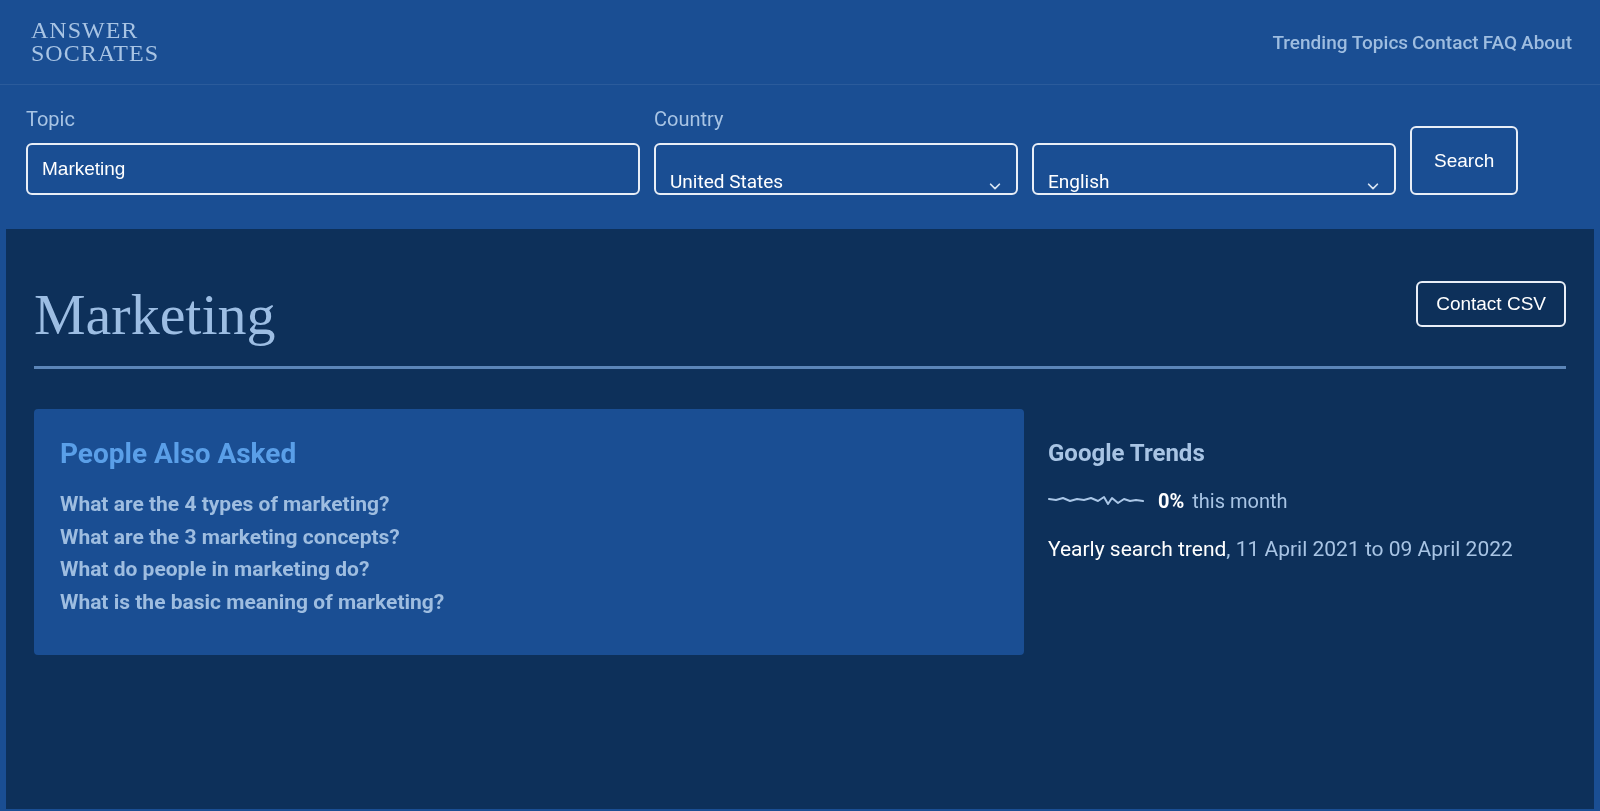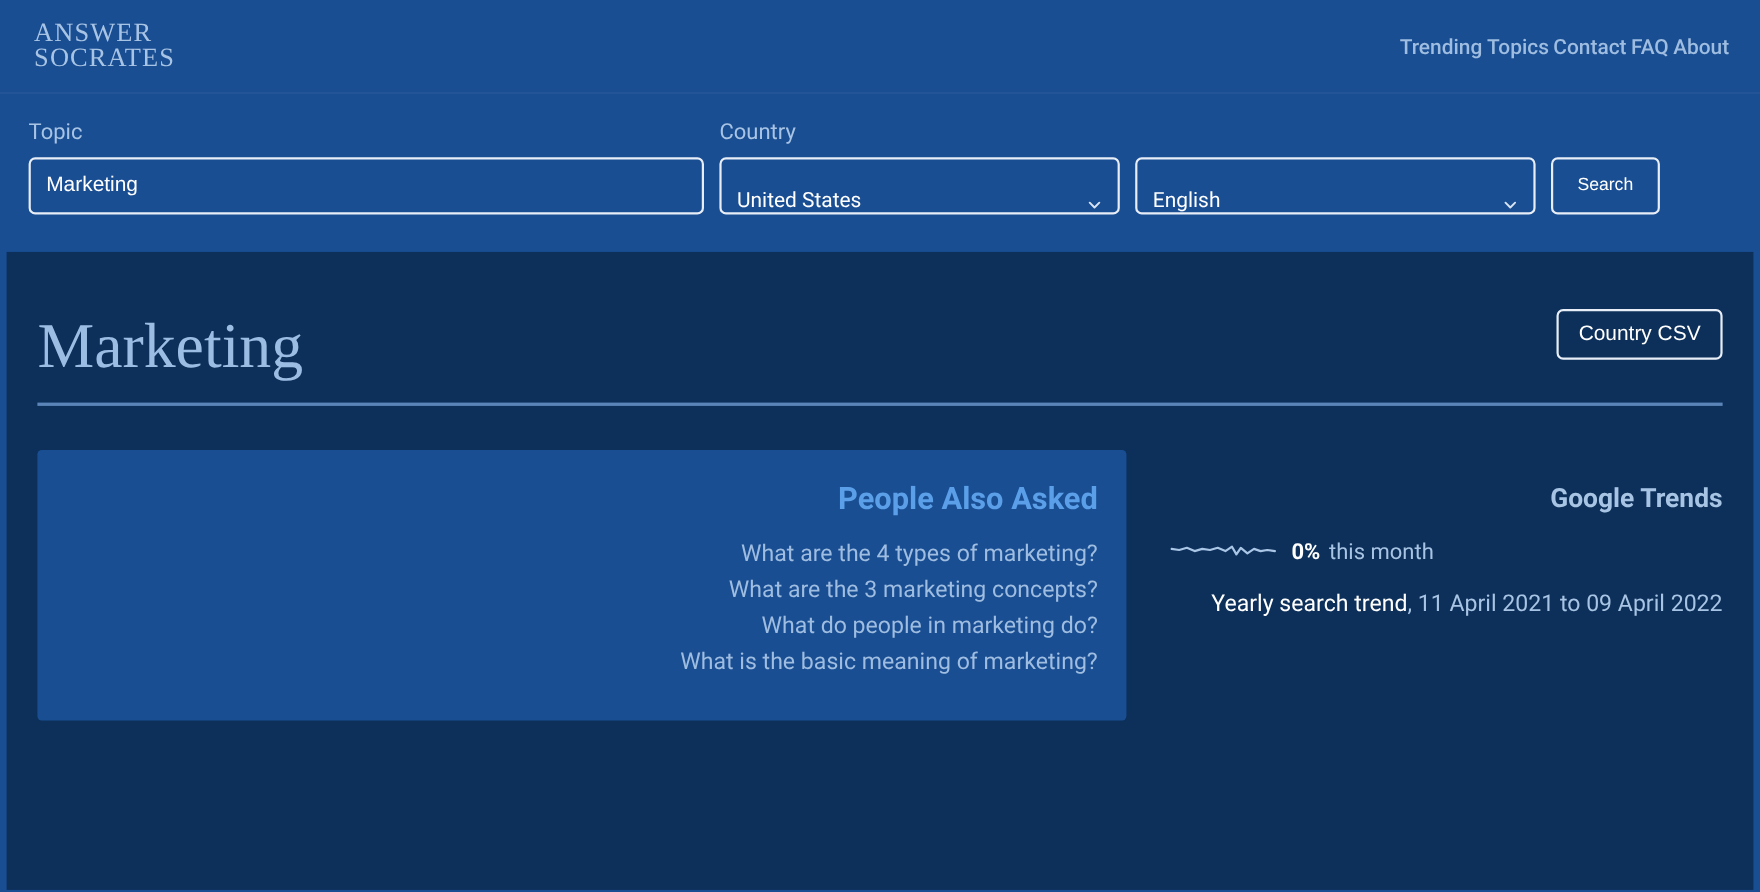--- a/index.html
+++ b/index.html
@@ -80,27 +80,27 @@
       cursor: pointer;
     }
     .select-box .sel-text { color: #ffffff; }
     .chevron {
       width: 14px;
       height: 14px;
       flex-shrink: 0;
     }
     .chevron svg { display:block; }
     .search-btn {
-      height: 52px;
+      height: 69px;
       padding: 0 22px;
       background: transparent;
       border: 2px solid #e8eef7;
       border-radius: 6px;
       color: #ffffff;
-      font-size: 16px;
+      font-size: 19px;
       cursor: pointer;
       font-weight: 400;
     }
     .main-area {
       background: #0d305a;
       margin: 0 6px 0 6px;
       padding: 52px 28px 60px 28px;
       min-height: 580px;
     }
     .title-row {
@@ -122,37 +122,37 @@
       background: transparent;
       color: #ffffff;
       font-size: 19px;
       padding: 10px 18px;
       border-radius: 6px;
       cursor: pointer;
       font-weight: 400;
     }
     .content-cols {
       display: flex;
-      gap: 40px;
-      text-align: right;
+      gap: 24px;
     }
     .paa-box {
       background: #1a4e93;
       border-radius: 4px;
       padding: 28px 26px 36px 26px;
       flex: 0 0 990px;
     }
     .paa-title {
       color: #5a9fe8;
       font-size: 28px;
       font-weight: 700;
       margin-bottom: 18px;
     }
     .paa-list {
       list-style: none;
+      font-weight: bold;
     }
     .paa-list li {
       color: #9ebde0;
       font-size: 21px;
       line-height: 1.55;
       cursor: pointer;
     }
     .trends-box {
       flex: 1;
       padding-top: 18px;
@@ -234,21 +234,21 @@
           </svg>
       </span>
     </div>
   </div>
   <button class="search-btn">Search</button>
 </div>
 
 <div class="main-area">
   <div class="title-row">
     <h1 class="page-title">Marketing</h1>
-    <button class="download-btn">Country CSV</button>
+    <button class="download-btn">Contact CSV</button>
   </div>
 
   <div class="content-cols">
     <div class="paa-box">
       <h2 class="paa-title">People Also Asked</h2>
       <ul class="paa-list">
         <li>What are the 4 types of marketing?</li>
         <li>What are the 3 marketing concepts?</li>
         <li>What do people in marketing do?</li>
         <li>What is the basic meaning of marketing?</li>

